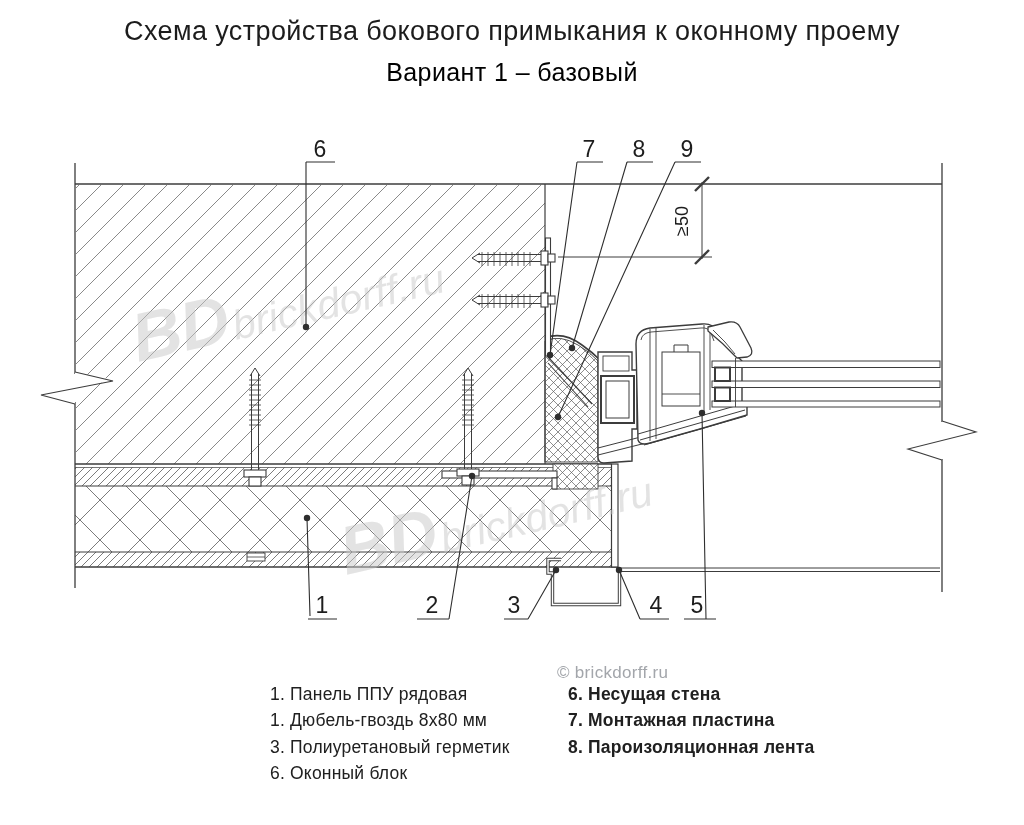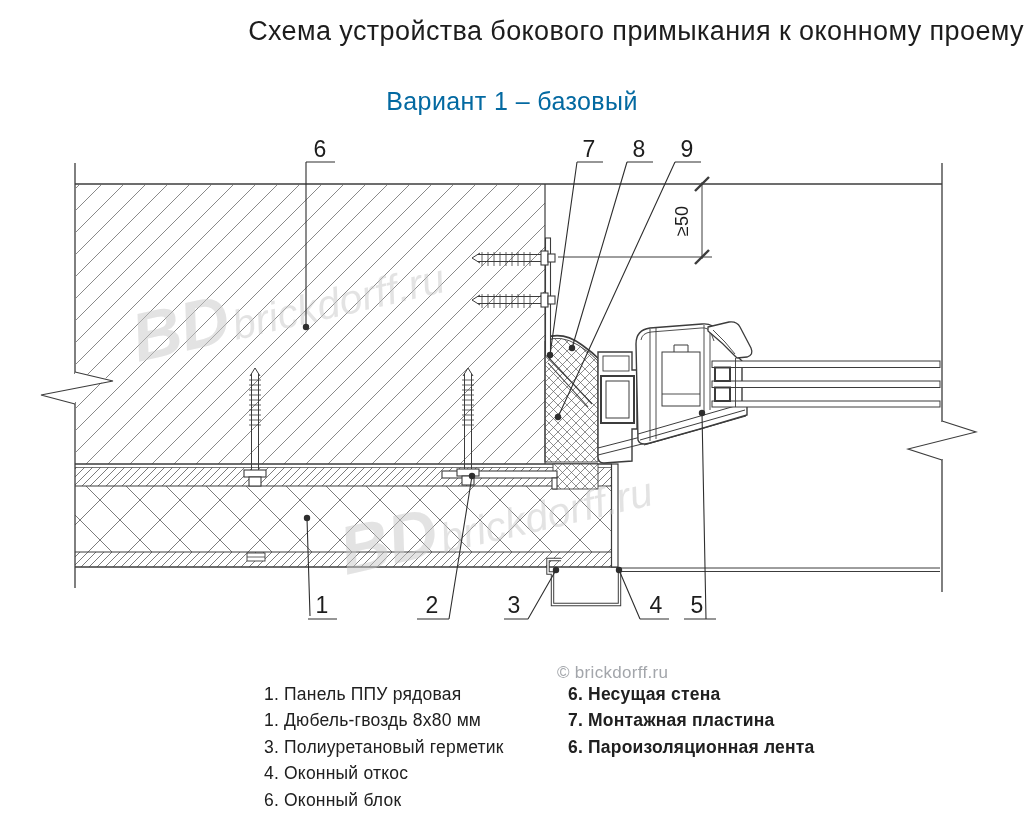--- a/index.html
+++ b/index.html
@@ -1,34 +1,34 @@
 <!DOCTYPE html>
 <html><head>
 <meta charset="utf-8">
 <style>
   html,body{margin:0;padding:0;background:#ffffff;}
   .page{
     position:relative;width:1024px;height:825px;background:#fff;overflow:hidden;
     font-family:"Liberation Sans", sans-serif;color:#1d1d1d;
   }
   .title-line1{
-    position:absolute;top:16px;left:0;width:1024px;text-align:right;
+    position:absolute;top:16px;left:0;width:1024px;text-align:center;
     font-size:27px;letter-spacing:.4px;color:#1c1c1c;
   }
   .title-line2{
     position:absolute;top:58px;left:0;width:1024px;text-align:center;
-    font-size:25px;letter-spacing:.4px;color:#0369a1;margin-top:29px;
+    font-size:25px;letter-spacing:.4px;color:#000000;
   }
   svg.drawing{position:absolute;top:0;left:0;}
   svg.drawing text{font-family:"Liberation Sans", sans-serif;}
   .copyright{
     position:absolute;left:524px;top:663px;font-size:17px;color:#a3a6ab;letter-spacing:.3px;margin-left:33px;
   }
   .legend-col{position:absolute;font-size:17.5px;line-height:26.4px;color:#202020;letter-spacing:.2px;}
-  .legend-left{left:264px;top:681px;}
+  .legend-left{left:270px;top:681px;}
   .legend-right{left:568px;top:681px;font-weight:bold;}
   .legend-item{white-space:nowrap;}
 </style>
 </head>
 <body>
 
 <div class="page">
 
   <div class="title-line1">Схема устройства бокового примыкания к оконному проему</div>
   <div class="title-line2">Вариант 1 – базовый</div>
@@ -228,22 +228,21 @@
       </g>
     </g>
   </svg>
 
   <div class="copyright">© brickdorff.ru</div>
 
   <div class="legend-col legend-left">
     <div class="legend-item">1. Панель ППУ рядовая</div>
     <div class="legend-item">1. Дюбель-гвоздь 8х80 мм</div>
     <div class="legend-item">3. Полиуретановый герметик</div>
-    <div class="legend-item">4. Оконный откос</div>
     <div class="legend-item">6. Оконный блок</div>
   </div>
   <div class="legend-col legend-right">
     <div class="legend-item">6. Несущая стена</div>
     <div class="legend-item">7. Монтажная пластина</div>
-    <div class="legend-item">6. Пароизоляционная лента</div>
+    <div class="legend-item">8. Пароизоляционная лента</div>
   </div>
 
 </div>
 
 </body></html>

